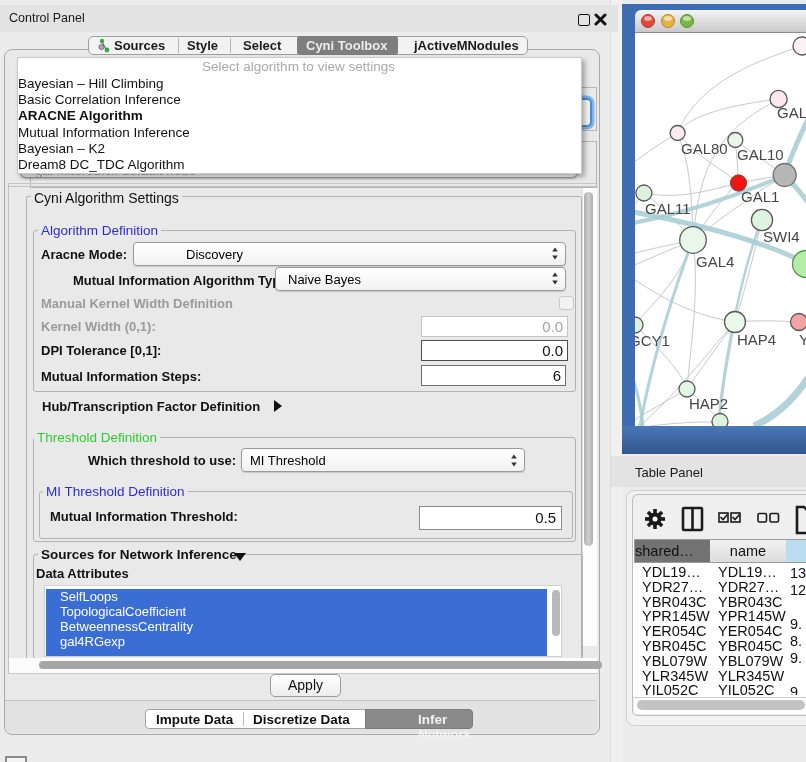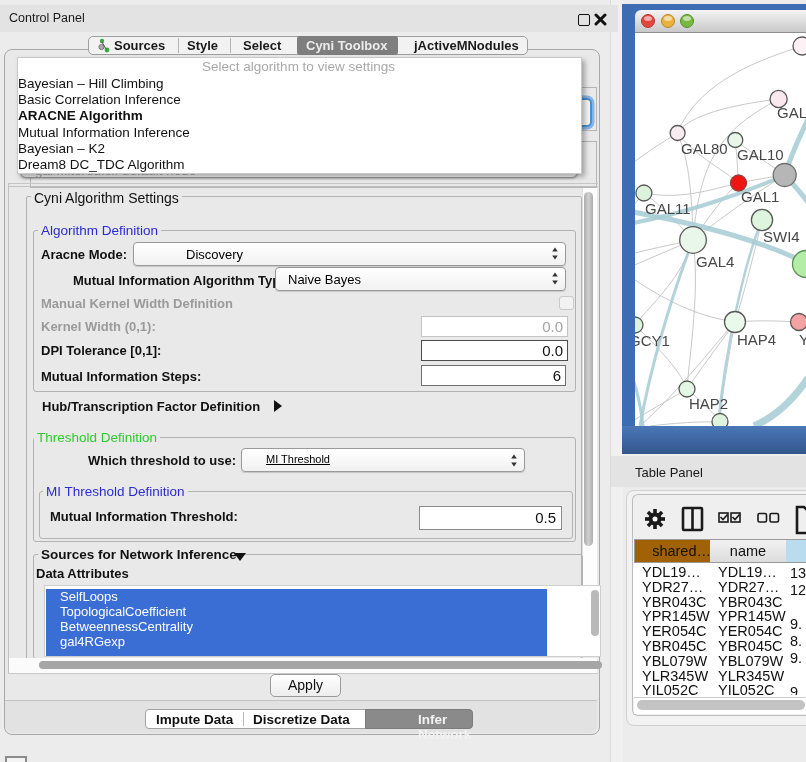--- a/index.html
+++ b/index.html
@@ -115,42 +115,42 @@
 <div class="lbl abs" style="left:42px;top:399px;">Hub/Transcription Factor Definition</div>
 <svg class="abs" style="left:272px;top:399px;" width="12" height="14">
     <path d="M2 1 L10 7 L2 13 Z" fill="#111"></path>
   </svg>
 
 <div class="gbox" style="left:33px;top:437px;width:541px;height:103px;"></div>
 <div class="gcap" style="left:34px;top:430px;font-size:13.5px;color:#2dcc2d;">Threshold Definition</div>
 
 <div class="lbl abs" style="left:88px;top:453px;">Which threshold to use:</div>
 <div class="combo" style="left:241px;top:448px;width:282px;height:22px;">
-  <div style="position:absolute;left:24px;top:4px;font-size:11px;text-decoration:underline;">MI Threshold</div>
+  <div style="position:absolute;left:8px;top:4px;font-size:13px;">MI Threshold</div>
   <svg class="ar" style="top:4.5px;" width="8" height="13">
       <path d="M4 0.5 L6.8 4.5 L1.2 4.5 Z" fill="#333"></path>
       <path d="M4 12.5 L6.8 8.5 L1.2 8.5 Z" fill="#333"></path>
     </svg>
 </div>
 
 <div class="gbox" style="left:39px;top:491px;width:532px;height:46px;"></div>
 <div class="gcap" style="left:43px;top:484px;font-size:13.5px;color:#2b2bd6;">MI Threshold Definition</div>
 
 <div class="lbl abs" style="left:50px;top:508.5px;">Mutual Information Threshold:</div>
 <div class="field" style="left:419px;top:505.5px;width:131px;height:22px;border:1px solid #8a8a8a;color:#111;padding:0 5px;line-height:22px;">0.5</div>
 
 <div class="gbox" style="left:33px;top:554px;width:548px;height:103px;"></div>
 <div class="gcap" style="left:38px;top:547px;font-size:13.5px;color:#111;font-weight:bold;">Sources for Network Inference</div>
 <svg class="abs" style="left:233px;top:551px;z-index:2;" width="14" height="12">
     <path d="M1 2 L13 2 L7 10 Z" fill="#111"></path>
   </svg>
 
 <div class="lbl abs" style="left:36px;top:566px;">Data Attributes</div>
 
-<div class="abs" style="left:44px;top:585px;width:516px;height:70px;background:#fff;border:1px solid #cfcfcf;overflow:hidden;padding-left:39px;">
+<div class="abs" style="left:44px;top:585px;width:516px;height:70px;background:#fff;border:1px solid #cfcfcf;overflow:hidden;">
   <div style="position:absolute;left:1px;top:3px;width:487px;height:80px;background:#3a6ed5;color:#fff;font-size:13px;line-height:15px;padding-left:14px;">SelfLoops<br>TopologicalCoefficient<br>BetweennessCentrality<br>gal4RGexp<br>&nbsp;</div>
   <div style="position:absolute;right:1px;top:4px;width:8px;height:46px;background:#b9b9b9;border-radius:4px;"></div>
 </div>
 
 <div class="abs" style="left:9px;top:658px;width:588px;height:15px;background:#fbfbfb;"></div>
 <div class="abs" style="left:39px;top:661px;width:563px;height:8px;background:#a6a6a6;border-radius:4px;"></div>
 <div class="abs" style="left:8px;top:672.5px;width:590px;height:1px;background:#c9c9c9;"></div>
 
 <div class="abs" style="left:270px;top:674px;width:69px;height:21px;background:linear-gradient(#fff,#ededed);border:1px solid #9a9a9a;border-radius:5px;text-align:center;font-size:14px;line-height:21px;color:#111;">Apply</div>
 
@@ -289,21 +289,21 @@
 
   <g stroke="#1a1a1a" fill="none">
     <rect x="126" y="13.5" width="8.5" height="8.5" stroke-width="1.6" rx="1.5"></rect>
     <rect x="138" y="13.5" width="8.5" height="8.5" stroke-width="1.6" rx="1.5"></rect>
   </g>
 
   <path d="M165 7 h7 l5 5 v21 h-12 z" fill="none" stroke="#1a1a1a" stroke-width="2.6"></path>
 </svg>
 
 <div class="abs" style="left:634px;top:539px;width:172px;height:156px;font-size:14.5px;color:#111;overflow:hidden;">
-  <div style="position:absolute;left:0;top:0;width:76px;height:22px;background:#a16207;border:1px solid #9a9a9a;text-align:right;line-height:22px;">shared…</div>
+  <div style="position:absolute;left:0;top:0;width:76px;height:22px;background:#737373;border:1px solid #9a9a9a;text-align:left;line-height:22px;">shared…</div>
   <div style="position:absolute;left:76px;top:0;width:76px;height:22px;background:linear-gradient(#f2f2f2,#dcdcdc);border:1px solid #9a9a9a;border-left:none;text-align:center;line-height:22px;">name</div>
   <div style="position:absolute;left:152px;top:0;width:40px;height:22px;background:#b9ddef;border:1px solid #9a9a9a;border-left:none;"></div>
   <div style="position:absolute;left:8px;top:26px;line-height:14.8px;">YDL19…<br>YDR27…<br>YBR043C<br>YPR145W<br>YER054C<br>YBR045C<br>YBL079W<br>YLR345W<br>YIL052C</div>
   <div style="position:absolute;left:84px;top:26px;line-height:14.8px;">YDL19…<br>YDR27…<br>YBR043C<br>YPR145W<br>YER054C<br>YBR045C<br>YBL079W<br>YLR345W<br>YIL052C</div>
   <div style="position:absolute;left:156px;top:26px;line-height:17px;">13<br>12<br>&nbsp;<br>9.<br>8.<br>9.<br>&nbsp;<br>9.<br>9</div>
 </div>
 
 <div class="abs" style="left:634px;top:697px;width:172px;height:16px;background:#fff;border-top:1px solid #ccc;"></div>
 <div class="abs" style="left:637px;top:700px;width:168px;height:10px;background:#c3c3c3;border-radius:5px;"></div>
 

